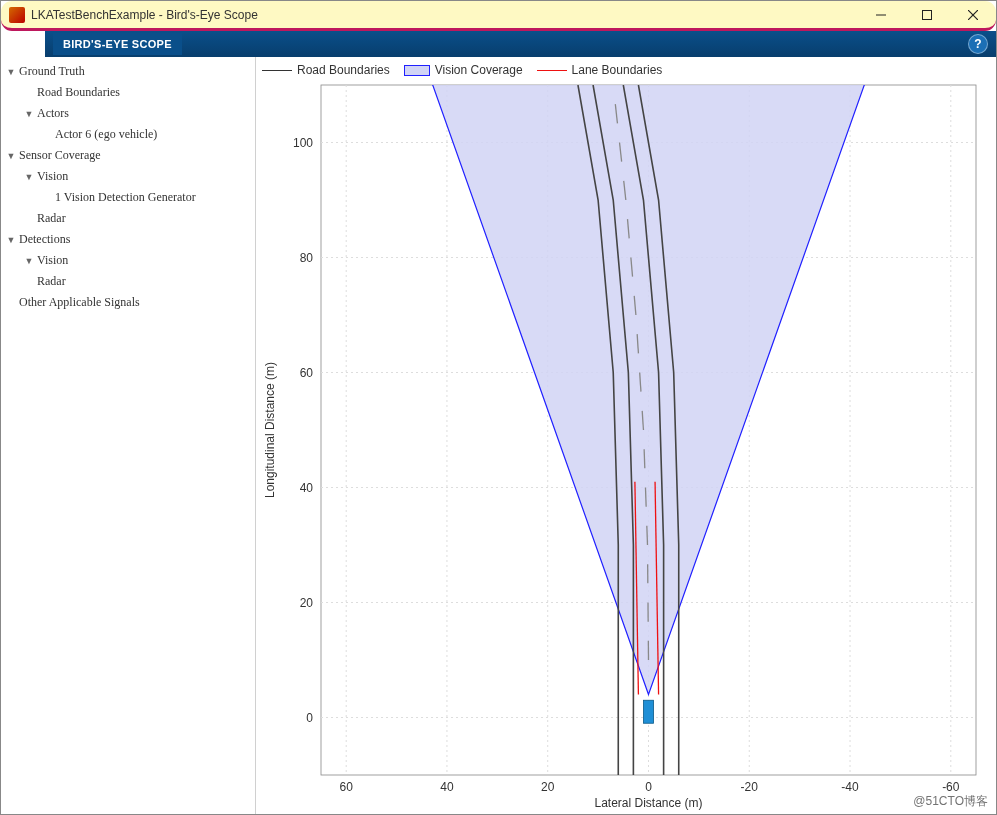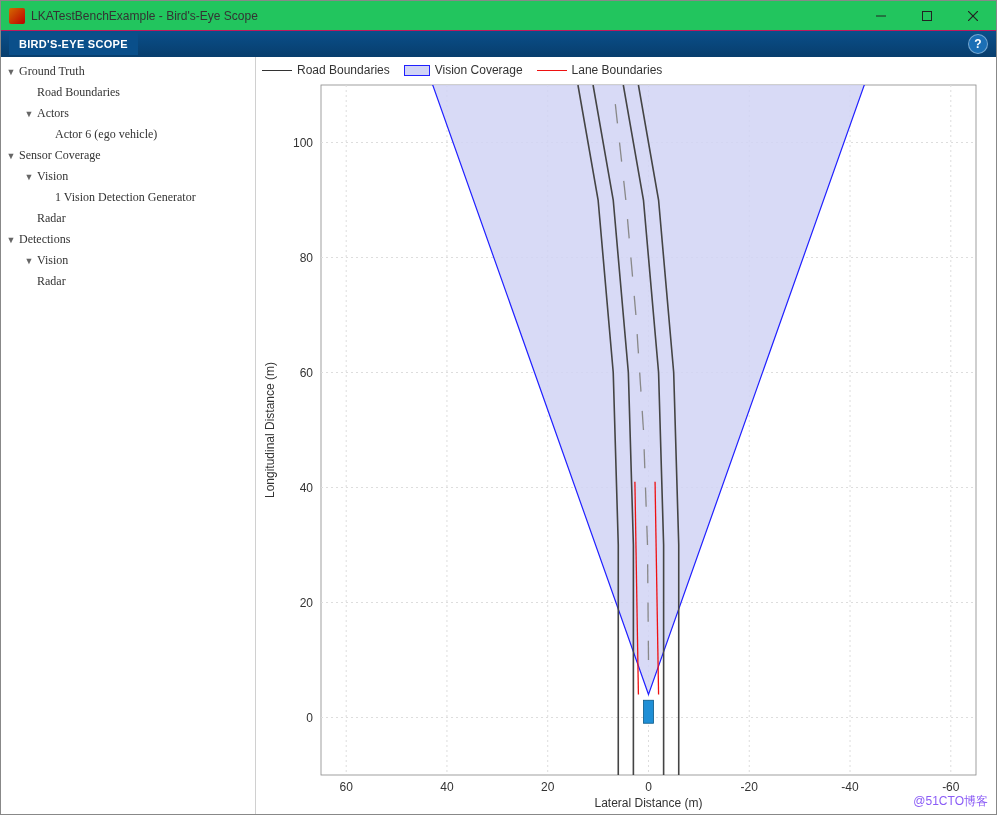--- a/index.html
+++ b/index.html
@@ -1,43 +1,43 @@
 <!DOCTYPE html>
 <html><head>
 <meta charset="utf-8">
 <style>
 * { margin: 0; padding: 0; box-sizing: border-box; }
 body { font-family: "Segoe UI", Arial, sans-serif; font-size: 12px; background: #fff; color: #333; width: 997px; height: 815px; overflow: hidden; border: 1px solid #888; }
-.titlebar { height: 30px; display: flex; align-items: center; padding: 0 0 0 8px; background: #22c55e; border-bottom: 1px solid #be185d; }
+.titlebar { height: 30px; display: flex; align-items: center; padding: 0 0 0 8px; background: #fef9c3; border-bottom: 3px solid #be185d; border-radius: 11px; }
 .titlebar .app-icon { width: 16px; height: 16px; margin-right: 6px; background: linear-gradient(135deg,#d46a00,#b00); border-radius: 2px; }
 .titlebar .title { flex: 1; font-size: 12px; }
 .winbtns { display: flex; }
 .winbtn { width: 46px; height: 30px; display: flex; align-items: center; justify-content: center; color: #222; }
-.toolstrip { height: 26px; background: linear-gradient(#0a4f8a,#083e6d); display: flex; align-items: center; padding: 0 8px; color: #fff; font-weight: bold; font-size: 11px; letter-spacing: .3px; }
+.toolstrip { height: 26px; background: linear-gradient(#0a4f8a,#083e6d); display: flex; align-items: center; padding: 0 8px; color: #fff; font-weight: bold; font-size: 11px; letter-spacing: .3px; margin-left: 44px; }
 .toolstrip .tab { background: #0a4f8a; padding: 5px 10px; }
 .toolstrip .spacer { flex: 1; }
 .helpbtn { width: 20px; height: 20px; border-radius: 50%; background: #1b6fb5; color: #fff; display: flex; align-items: center; justify-content: center; font-size: 12px; border: 1px solid rgba(255,255,255,.4); }
 .main { display: flex; height: calc(100% - 56px); }
 .side { width: 255px; border-right: 1px solid #d0d0d0; padding: 4px 0; overflow: auto; background: #fff; }
 .tree { list-style: none; }
 .tree li { white-space: nowrap; }
 .node { display: flex; align-items: center; height: 21px; padding-left: 4px; }
 .tw { width: 12px; display: inline-flex; justify-content: center; color: #666; font-size: 9px; }
 .lbl { padding-left: 2px; font-family: Liberation Serif, serif; }
 .d1 .node { padding-left: 4px; }
 .d2 .node { padding-left: 22px; }
 .d3 .node { padding-left: 40px; }
 .plotwrap { flex: 1; position: relative; background: #fff; }
 .legend { position: absolute; top: 6px; left: 6px; display: flex; gap: 14px; align-items: center; font-size: 12px; }
 .lg { display: flex; align-items: center; gap: 5px; }
 .lline { width: 30px; height: 0; border-top: 1.5px solid; }
 .lbox { width: 26px; height: 11px; border: 1px solid; }
 svg.chart { position: absolute; inset: 0; }
 .axis-label { font-size: 12px; fill: #333; }
-.watermark { position: absolute; right: 8px; bottom: 4px; color: #8b5cf6; font-size: 12px; pointer-events: none; }
+.watermark { position: absolute; right: 8px; bottom: 4px; color: #737373; font-size: 12px; pointer-events: none; }
 </style>
 </head>
 <body>
 
 <div class="titlebar">
   <div class="app-icon"></div>
   <div class="title">LKATestBenchExample - Bird's-Eye Scope</div>
   <div class="winbtns">
     <div class="winbtn">
         <svg width="10" height="10">
@@ -124,20 +124,26 @@
         <li class="d2">
           <div class="node">
             <span class="tw">▼</span>
             <span class="lbl">Vision</span>
           </div>
         </li>
         <li class="d2">
           <div class="node">
             <span class="tw"></span>
             <span class="lbl">Radar</span>
+          </div>
+        </li>
+        <li class="d1">
+          <div class="node">
+            <span class="tw"></span>
+            <span class="lbl">Other Applicable Signals</span>
           </div>
         </li>
       </ul>
   </div>
   <div class="plotwrap">
     <div class="legend">
       <div class="lg">
           <span class="lline" style="border-color:#333"></span>
           <span>Road Boundaries</span>
         </div>

